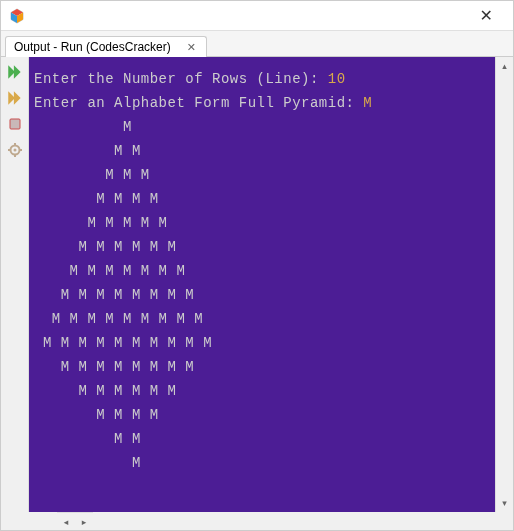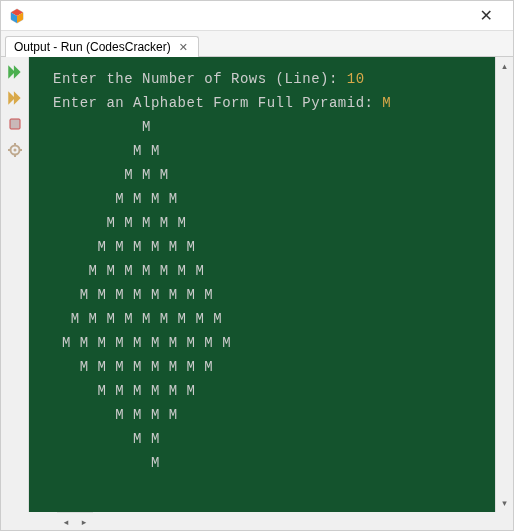--- a/index.html
+++ b/index.html
@@ -43,21 +43,21 @@
       border-bottom: 1px solid #ccc;
     }
     .tab {
       background: #fff;
       border: 1px solid #ccc;
       border-bottom: none;
       padding: 3px 8px;
       font-size: 12px;
       display: flex;
       align-items: center;
-      gap: 6px;
+      gap: 14px;
       border-radius: 3px 3px 0 0;
       position: relative;
       top: 1px;
     }
     .tab-close {
       font-size: 11px;
       color: #666;
       cursor: pointer;
       padding: 0 2px;
     }
@@ -85,26 +85,26 @@
       cursor: pointer;
     }
     .console-wrap {
       flex: 1;
       position: relative;
       background: #fff;
       display: flex;
     }
     .console {
       flex: 1;
-      background: #14532d;
+      background: #4c1d95;
       color: #cccccc;
       font-family: "Consolas", "Courier New", monospace;
       font-size: 14px;
       line-height: 24px;
-      padding: 10px 0 10px 24px;
+      padding: 10px 0 10px 5px;
       white-space: pre;
       overflow: hidden;
       letter-spacing: 0.5px;
     }
     .console .highlight {
       color: #d9a94a;
     }
     .vscroll {
       width: 18px;
       background: #f0f0f0;

